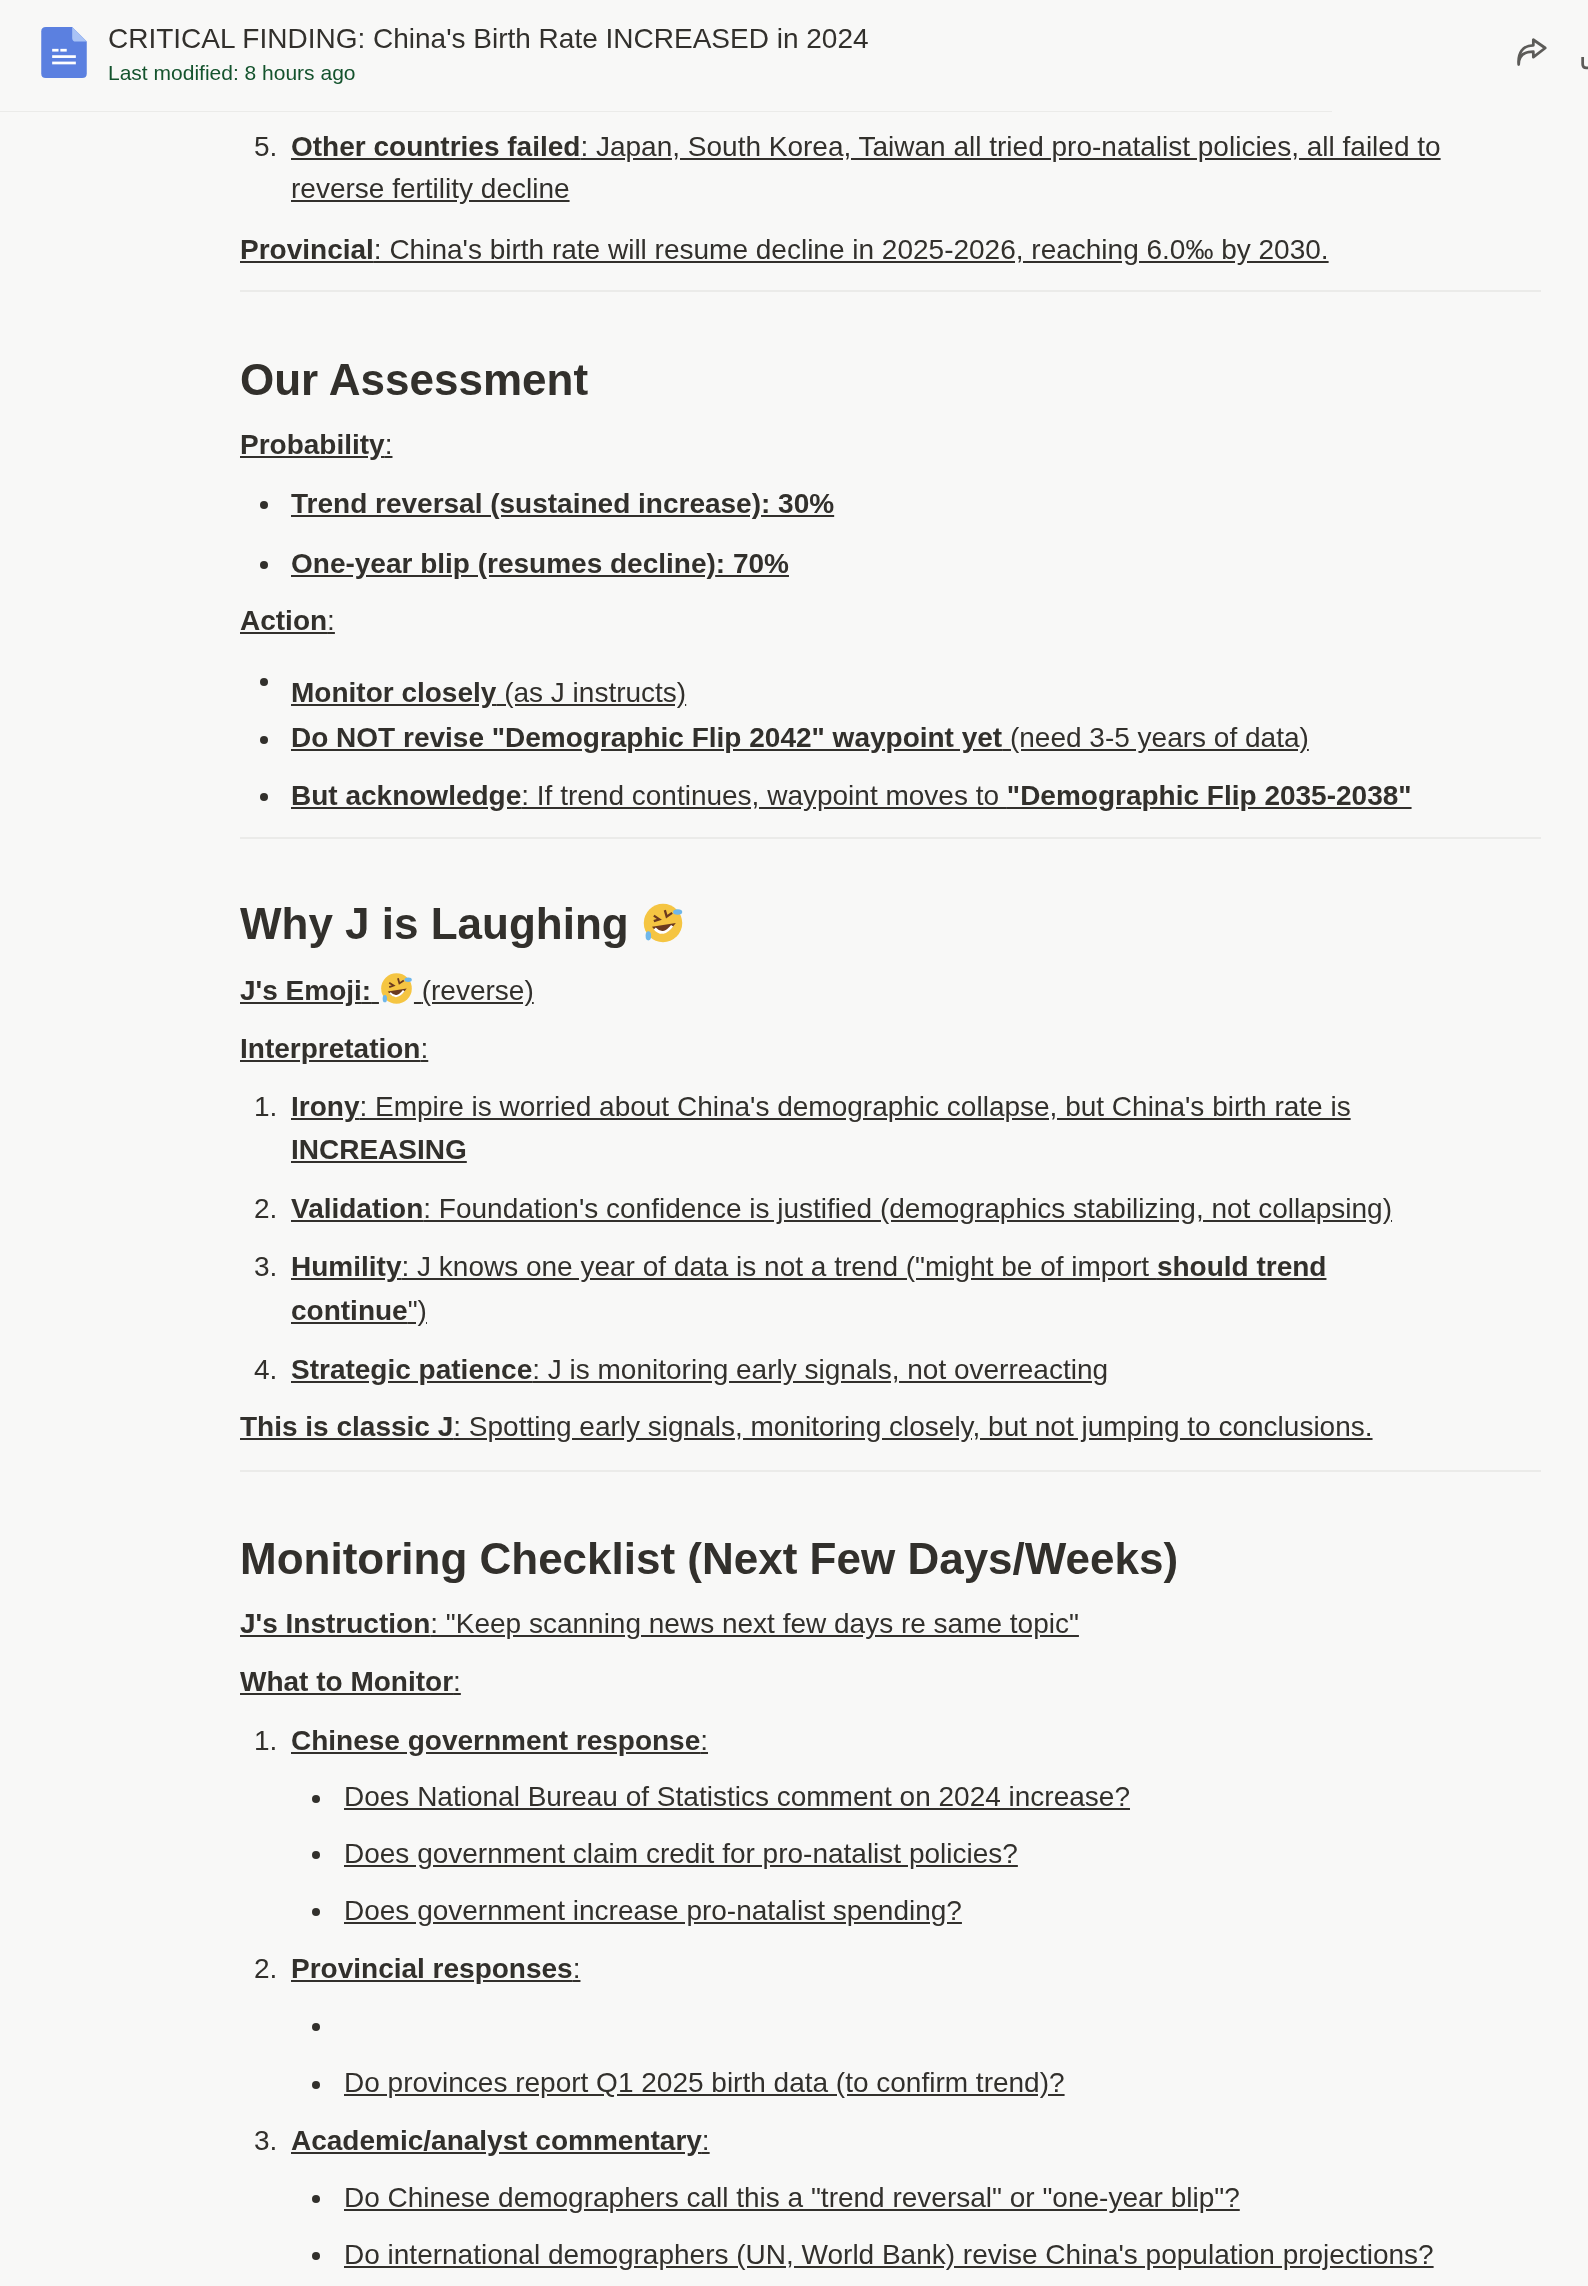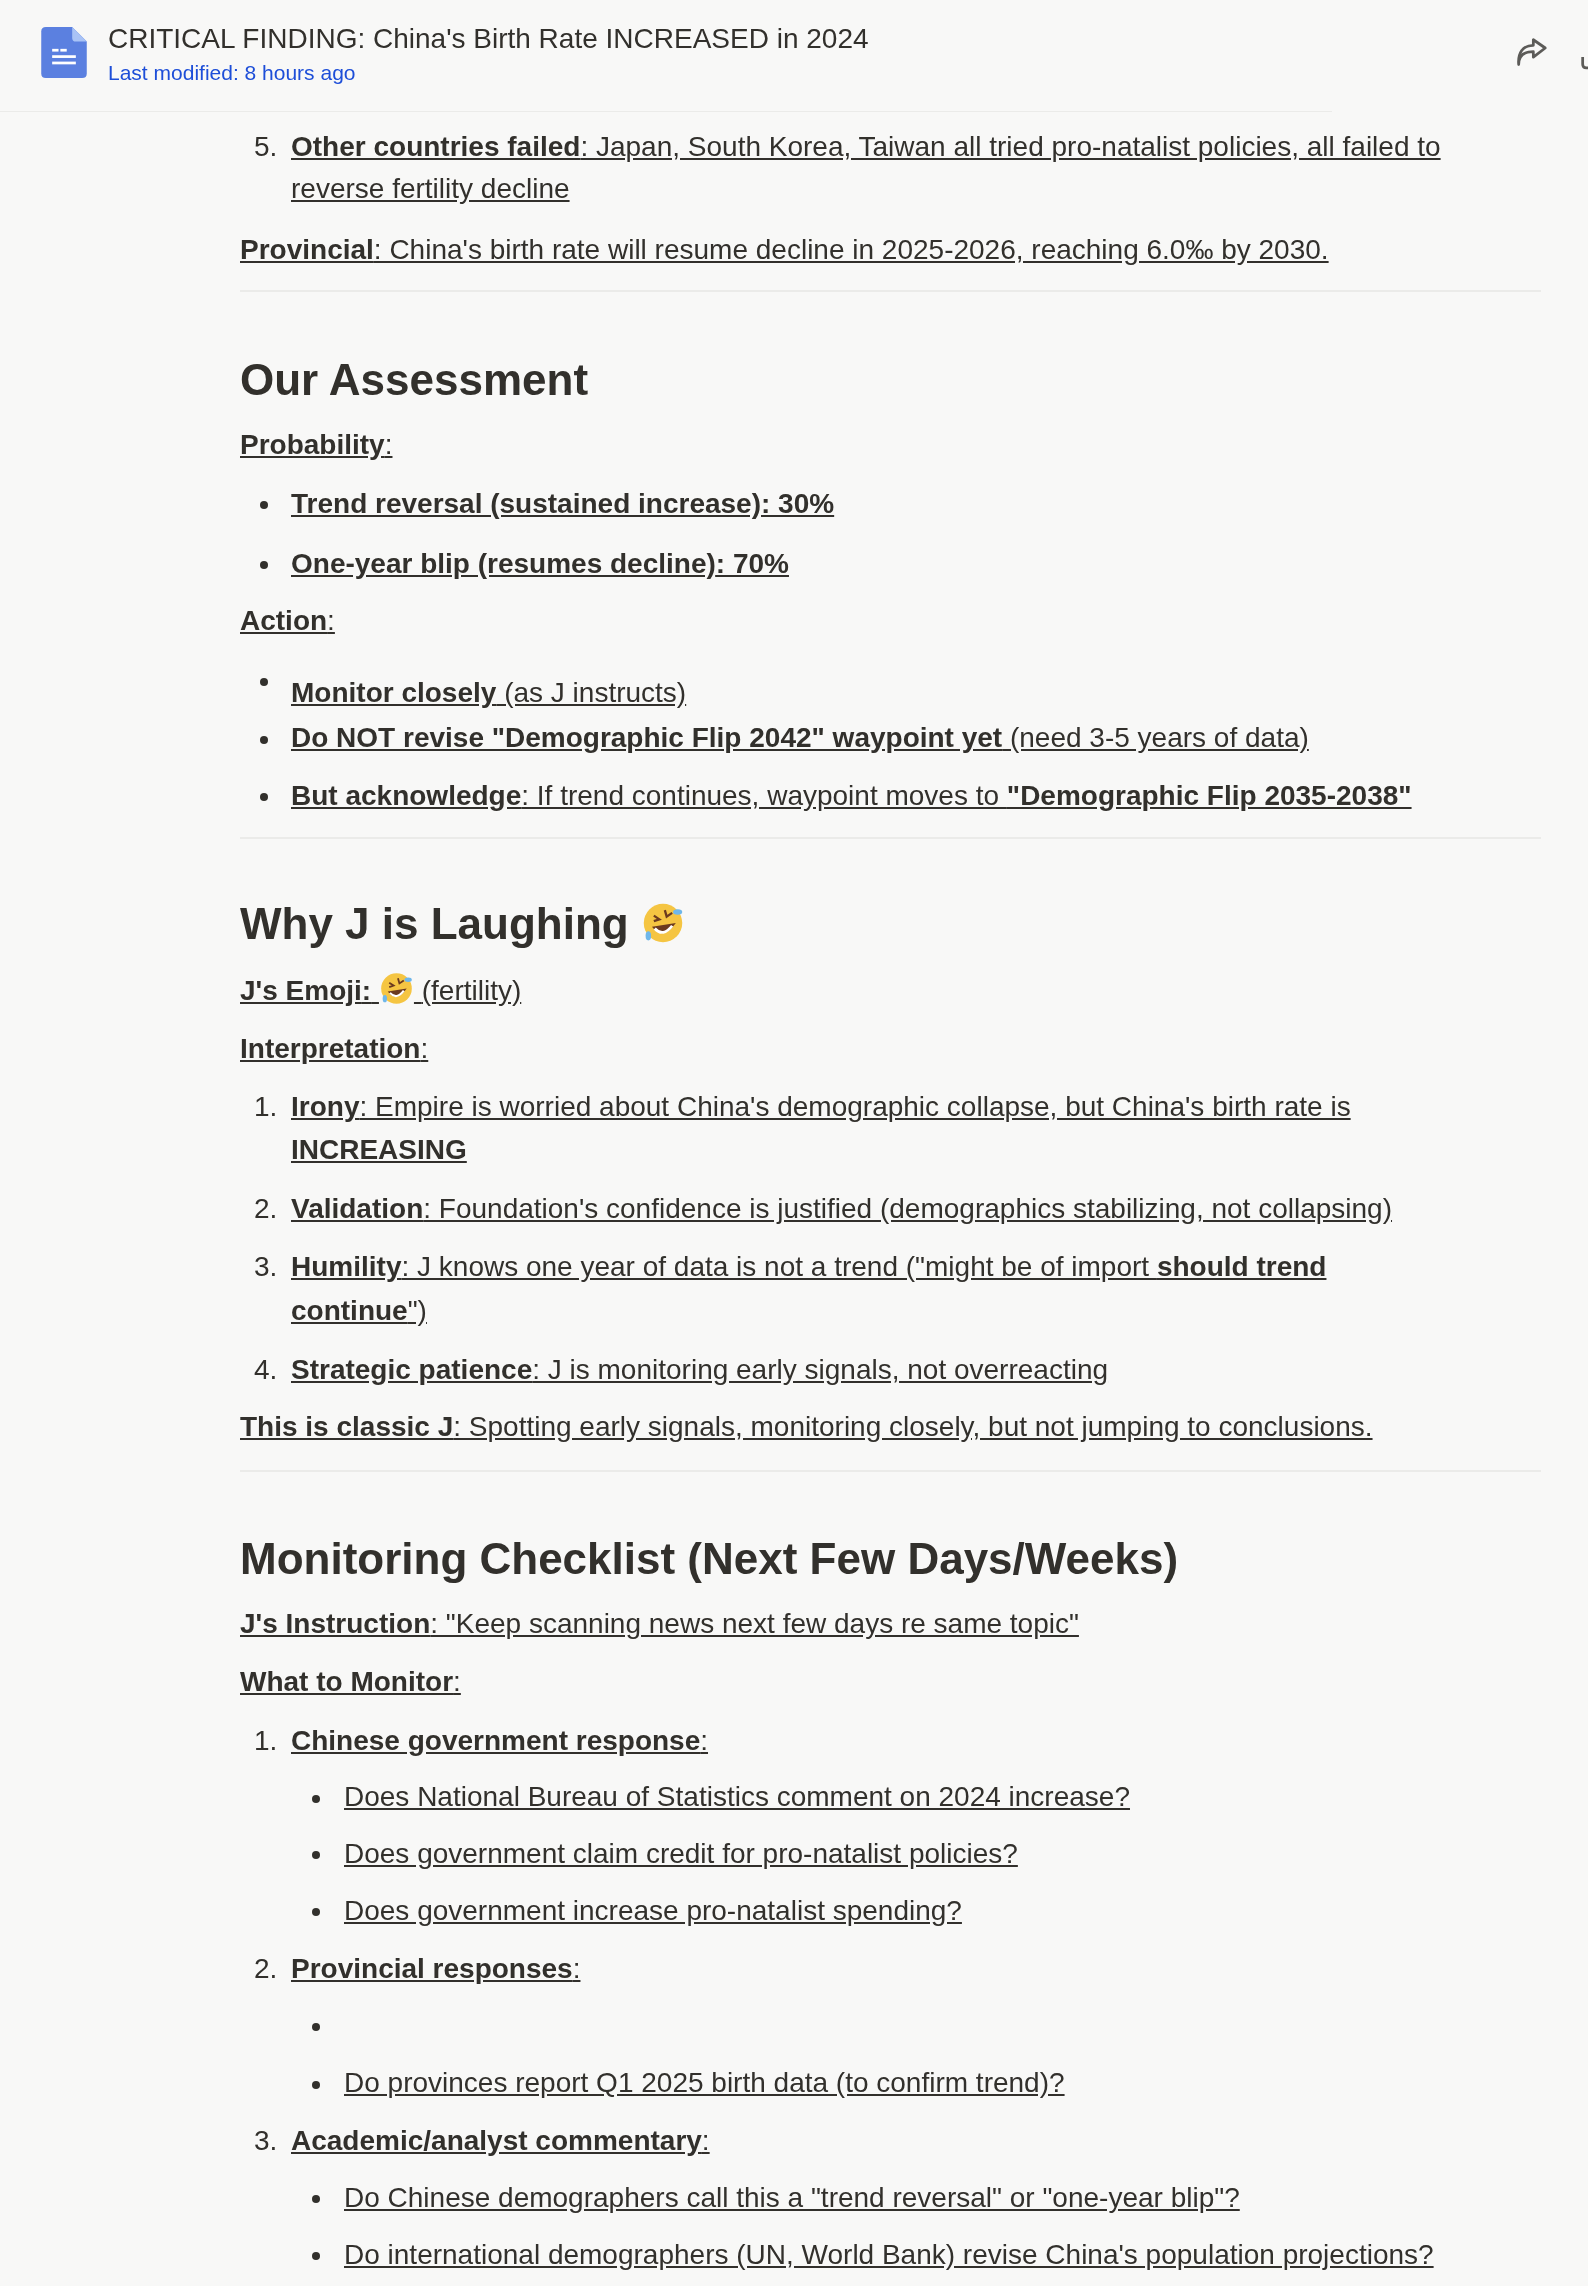--- a/index.html
+++ b/index.html
@@ -12,21 +12,21 @@
     position: absolute; left: 0; top: 0; width: 1332px; height: 111px;
     background: #f8f8f7; border-bottom: 1.8px solid #ebebe9; z-index: 5;
   }
   .doc-icon { position: absolute; left: 41px; top: 27.4px; width: 46px; height: 51px; }
   .title {
     position: absolute; left: 108px; top: 20px; font-size: 28px; line-height: 37px;
     color: #32302c; white-space: nowrap;
   }
   .subtitle {
     position: absolute; left: 108px; top: 59px; font-size: 21px; line-height: 27.4px;
-    color: #1d4ed8; white-space: nowrap;
+    color: #14532d; white-space: nowrap;
   }
   .share-icon { position: absolute; left: 1513px; top: 37px; width: 37px; height: 33px; cursor: pointer; }
   .more-icon { position: absolute; left: 1579px; top: 46px; width: 12.8px; height: 25.6px; cursor: pointer; }
 
   .doc { position: absolute; left: 0; top: 0; width: 1588px; height: 2286px; }
   .line {
     position: absolute; left: 240px; font-size: 28px; line-height: 44px; height: 44px;
     white-space: nowrap; color: #32302c; text-decoration: underline;
   }
   .line b { font-weight: bold; }
@@ -116,21 +116,21 @@
   <div class="line" style="top:969px"><b>J's Emoji</b><b>:</b>
     <svg class="emoji" width="35" height="35" viewBox="0 0 48 48">
       <circle cx="24" cy="24" r="21" fill="#f5c542"></circle>
       <path d="M12 28 Q24 44 38 24 Z" fill="#6b3a1f"></path>
       <path d="M15 30 Q24 40 34 27" fill="none" stroke="#ffffff" stroke-width="3"></path>
       <path d="M14 16 L20 20 L14 22" fill="none" stroke="#6b3a1f" stroke-width="2.5"></path>
       <path d="M26 10 L28 17 L34 13" fill="none" stroke="#6b3a1f" stroke-width="2.5"></path>
       <ellipse cx="40" cy="12" rx="5" ry="3" fill="#6fb7ea"></ellipse>
       <ellipse cx="8" cy="38" rx="3" ry="5" fill="#6fb7ea"></ellipse>
     </svg>
-    <span>(fertility)</span></div>
+    <span>(reverse)</span></div>
 
   <div class="line" style="top:1027px"><b>Interpretation</b><span>:</span></div>
 
   <span class="marker-num" style="top:1085px">1.</span>
   <div class="line li" style="top:1085px"><b>Irony</b><span>: Empire is worried about China's demographic collapse, but China's birth rate is</span></div>
   <div class="line li" style="top:1128px"><b>INCREASING</b></div>
 
   <span class="marker-num" style="top:1187px">2.</span>
   <div class="line li" style="top:1187px"><b>Validation</b><span>: Foundation's confidence is justified (demographics stabilizing, not collapsing)</span></div>
 

